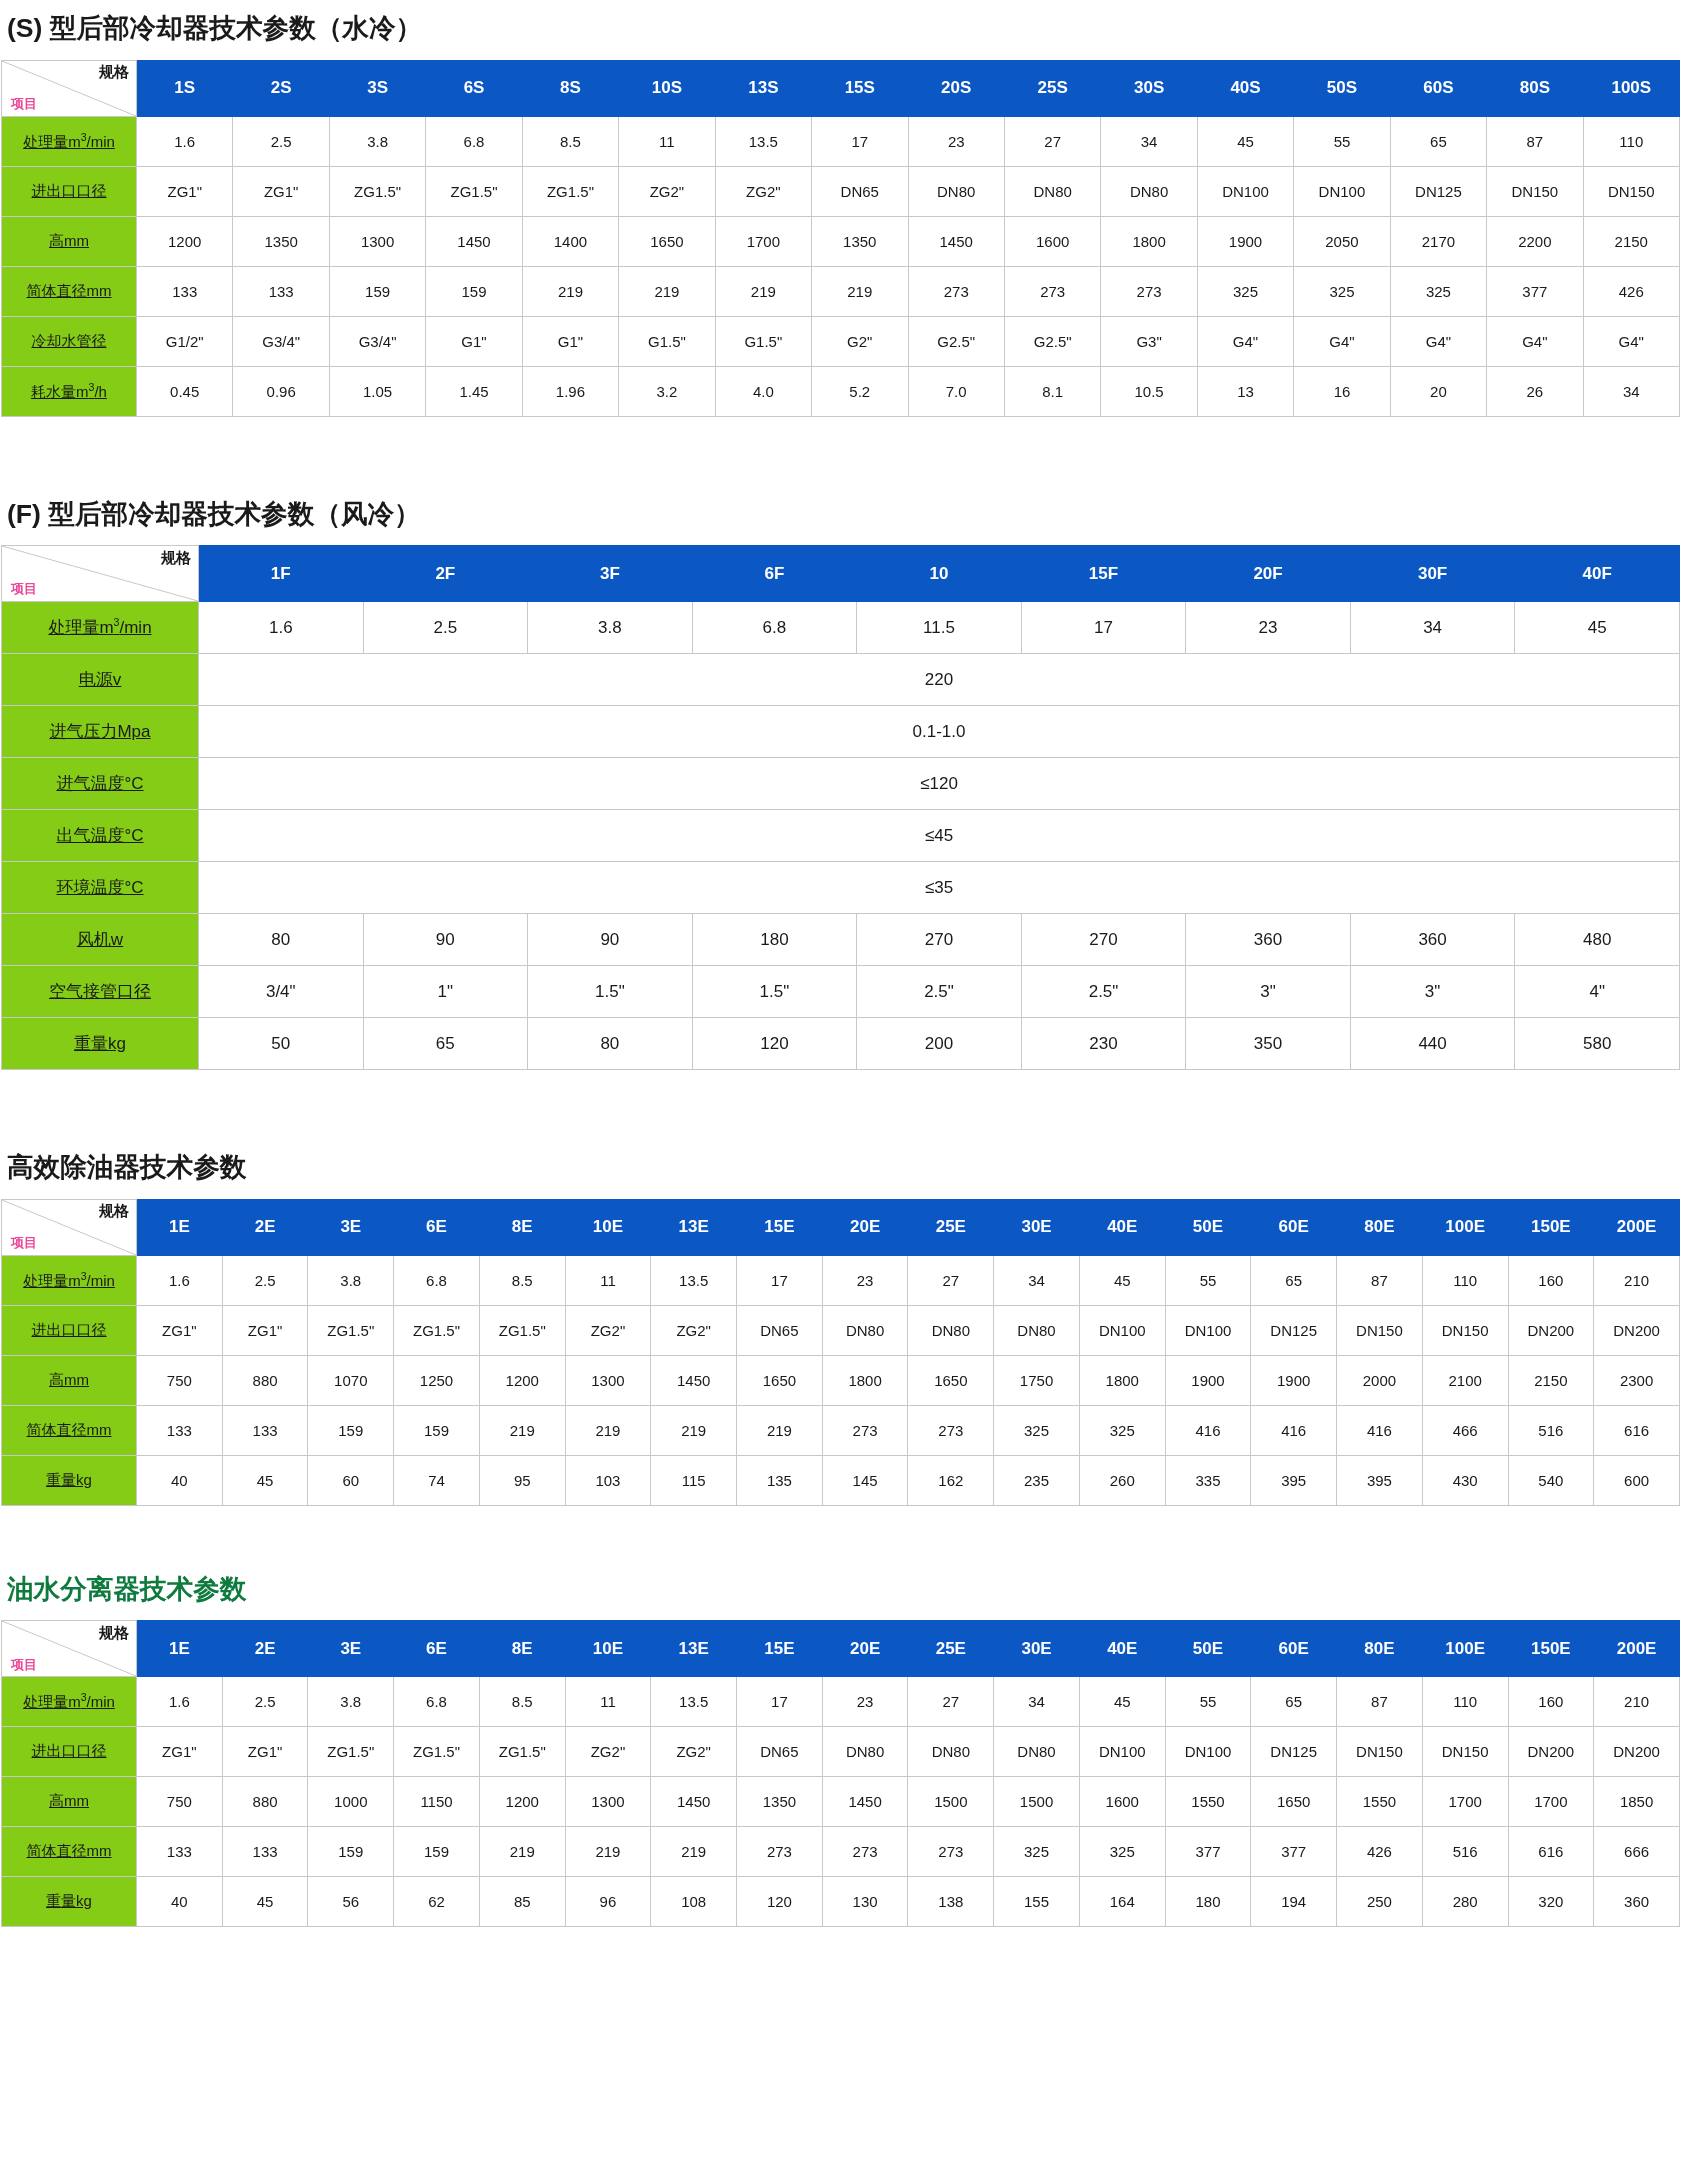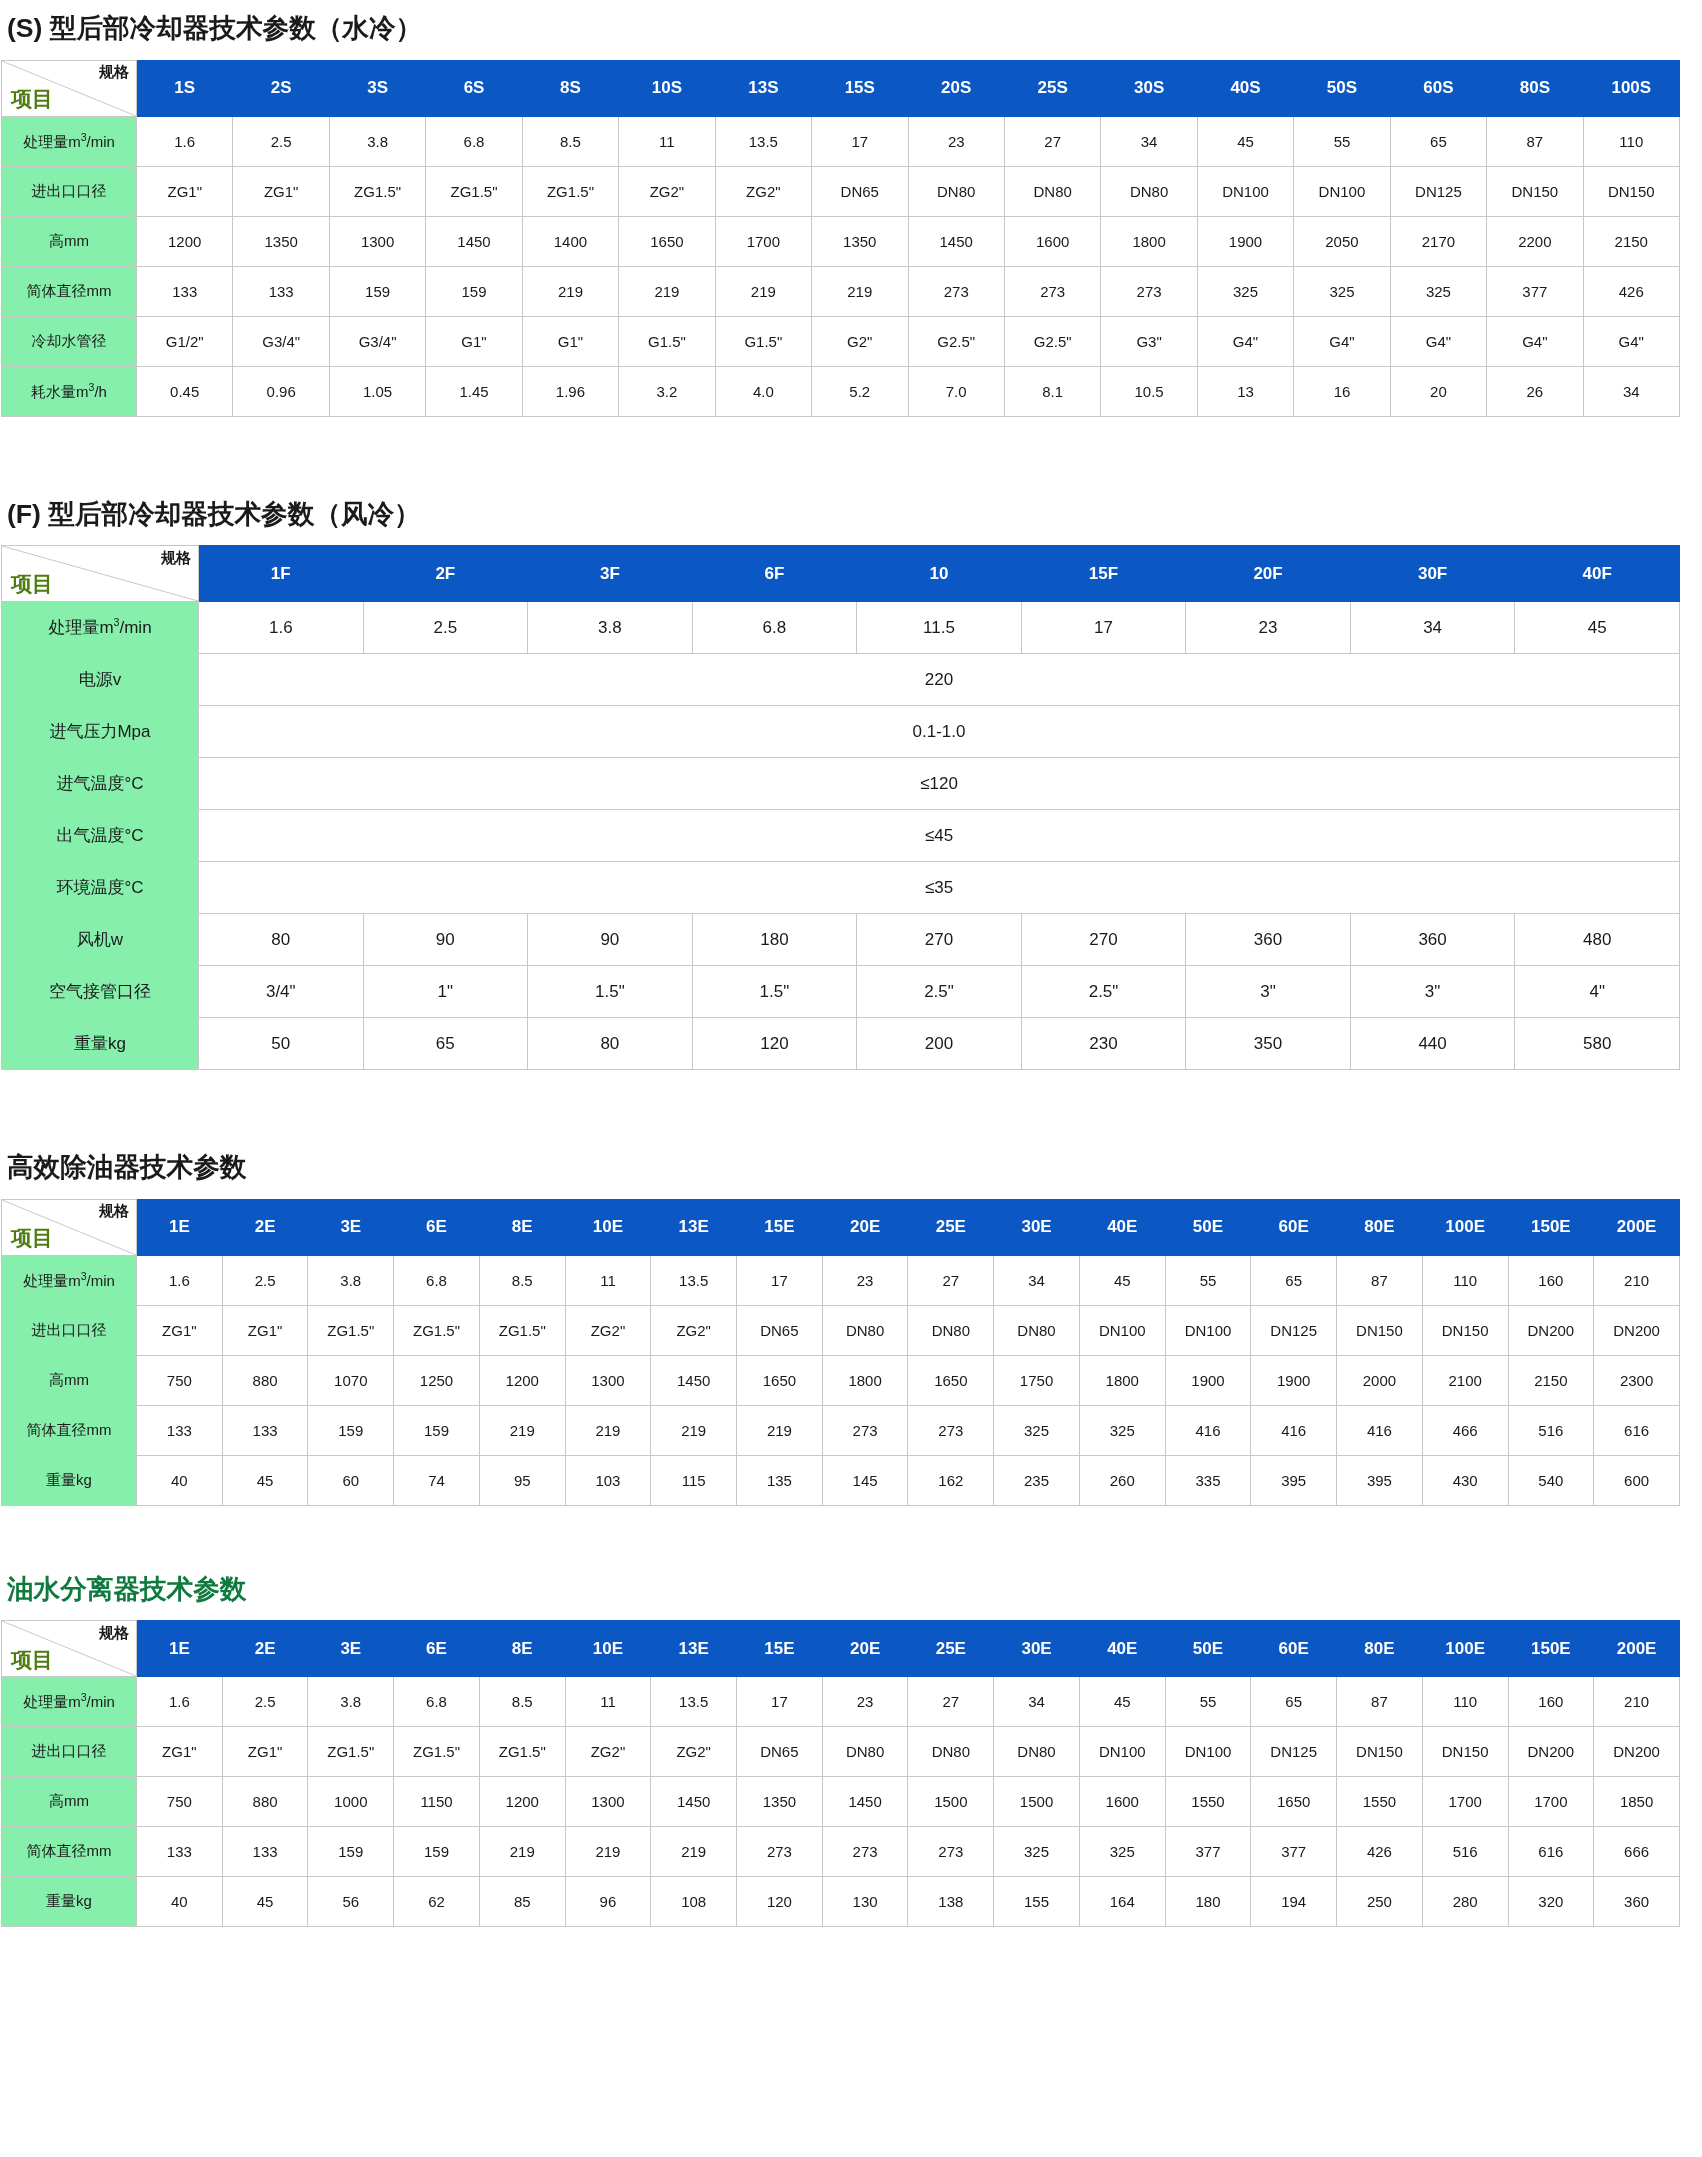--- a/index.html
+++ b/index.html
@@ -81,29 +81,30 @@
     right: 7px;
     top: 2.7px;
     font-size: 15px;
     font-weight: 700;
     color: #1a1a1a;
   }
   th.corner .lbl-item {
     position: absolute;
     left: 8.9px;
     bottom: 2.7px;
-    font-size: 21px;
+    font-size: 13px;
     font-weight: 700;
-    color: #4d7c0f;
+    color: #ec4899;
   }
   td.rowlabel {
     text-align: center;
     font-size: 16px;
-    background: #86efac;
+    background: #84cc16;
     padding: 0 3.5px;
+    text-decoration: underline;
   }
   td.sub {
     font-size: 15px;
   }
   .sup {
     font-size: 10.6px;
     vertical-align: super;
   }
   
   table.t-s td, table.t-s th { font-size: 15px; height: 49px; }

